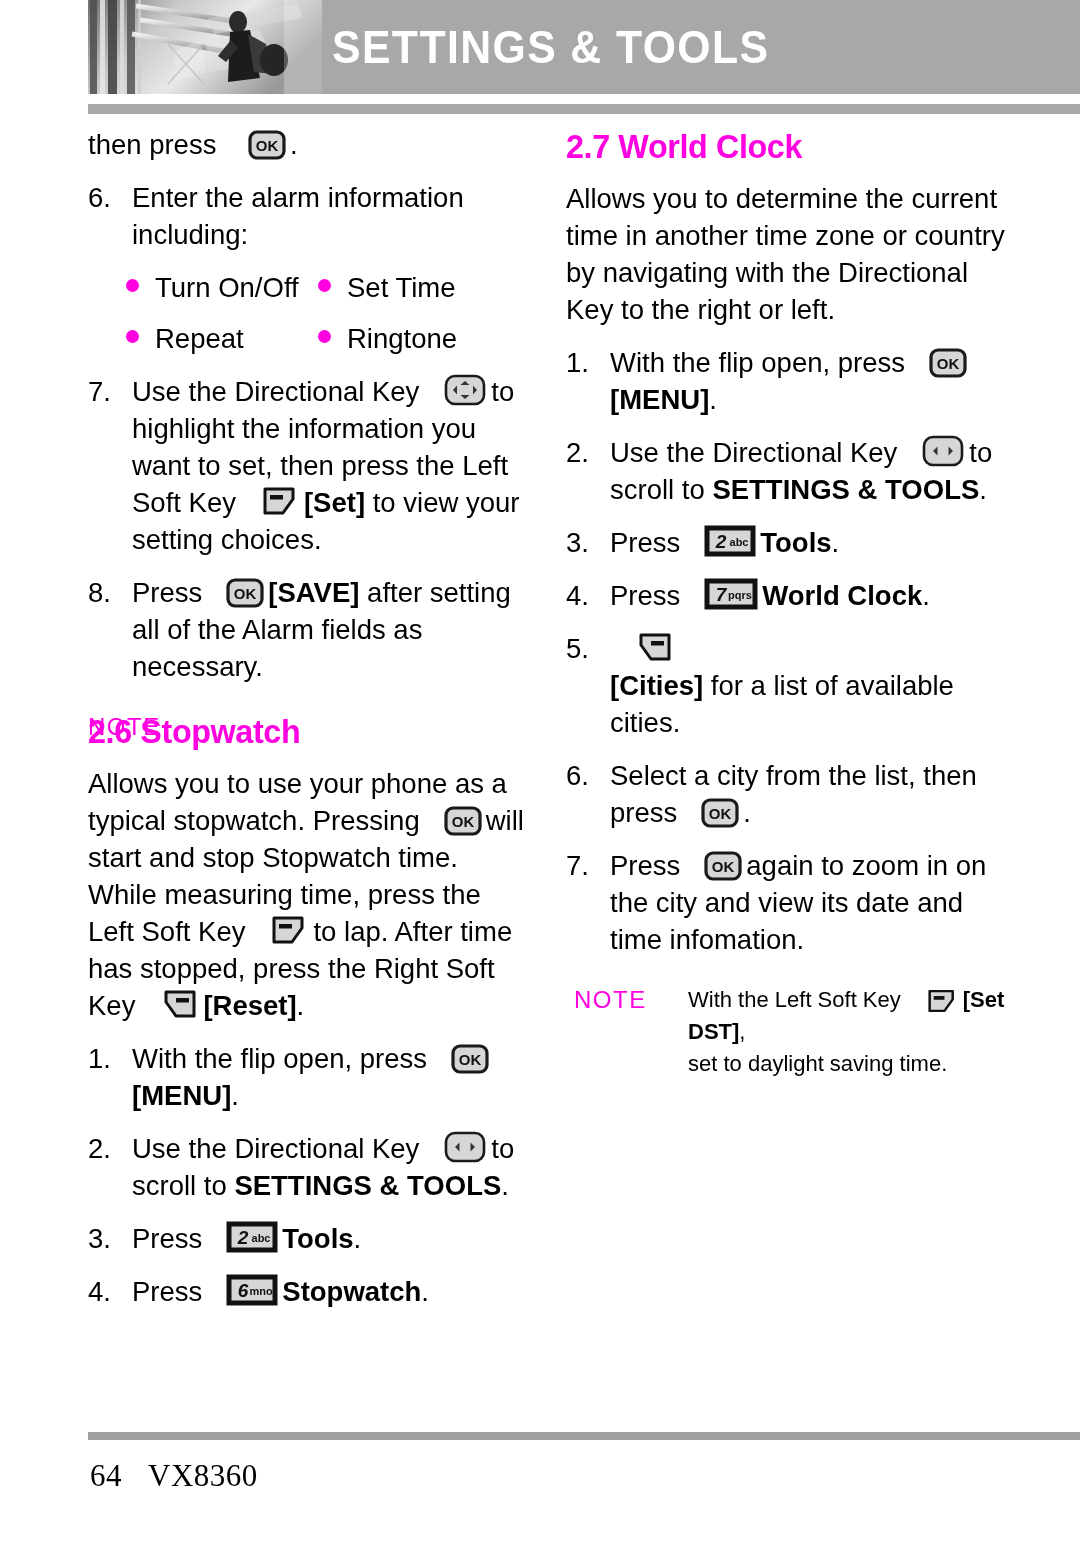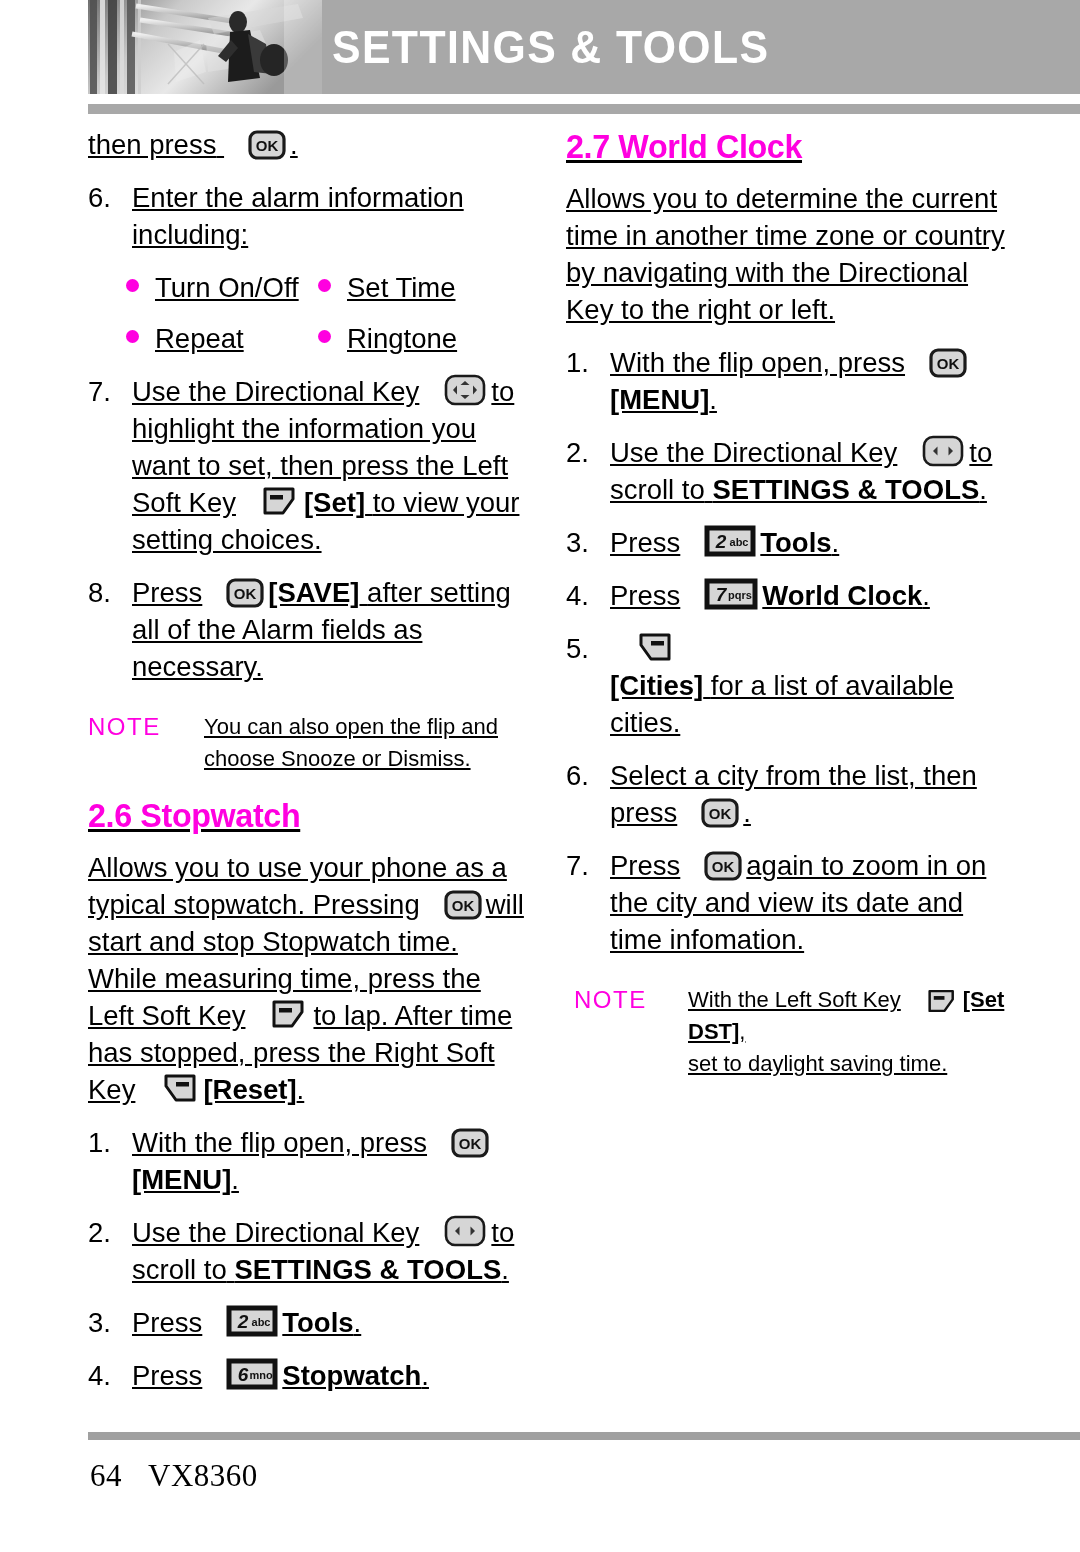--- a/index.html
+++ b/index.html
@@ -40,21 +40,20 @@
   .header-rule{
     position:absolute;left:88px;top:104px;width:992px;height:10px;
     background:#a8a8a8;
   }
 
   
   .col{
     position:absolute;top:126px;
     font-size:27.5px;
     line-height:37px;
-    text-decoration:underline;
   }
   .col-left{left:88px;width:440px;}
   .col-right{left:566px;width:450px;}
 
   
   .para{
     margin:0 0 16px 0;
     transform-origin:left top;
   }
   .step{
@@ -256,21 +255,20 @@
   <div class="step">
     <span class="step-num">8.</span>
     <span class="step-body"><span>Press</span><span class="ico"><svg width="38" height="30" viewBox="0 0 38 30">
         <rect x="2" y="2" width="34" height="26" rx="7" fill="#d6d6d6" stroke="#1a1a1a" stroke-width="3.2"></rect>
         <text x="19" y="21" font-family="Liberation Sans, sans-serif" font-size="15" font-weight="bold" text-anchor="middle" fill="#111">OK</text>
       </svg></span><b>[SAVE]</b> <span>after setting all of the Alarm fields as necessary.</span></span>
   </div>
 
   <div class="note">
     <span class="note-label">NOTE</span>
-    <span>You can also open the flip and choose Snooze or Dismiss.</span>
   </div>
 
   <div class="sec-head">2.6 Stopwatch</div>
 
   <div class="para"><span>Allows you to use your phone as a typical stopwatch. Pressing</span><span class="ico"><svg width="38" height="30" viewBox="0 0 38 30">
       <rect x="2" y="2" width="34" height="26" rx="7" fill="#d6d6d6" stroke="#1a1a1a" stroke-width="3.2"></rect>
       <text x="19" y="21" font-family="Liberation Sans, sans-serif" font-size="15" font-weight="bold" text-anchor="middle" fill="#111">OK</text>
     </svg></span><span>will start and stop Stopwatch time. While measuring time, press the Left Soft Key</span><span class="ico"><svg width="40" height="34" viewBox="0 0 40 34">
       <path d="M5 5 H33 L33 15 L23 29 H5 Z" fill="#d6d6d6" stroke="#111" stroke-width="3" stroke-linejoin="round"></path>
       <rect x="10" y="11" width="13" height="4.5" fill="#111"></rect>

